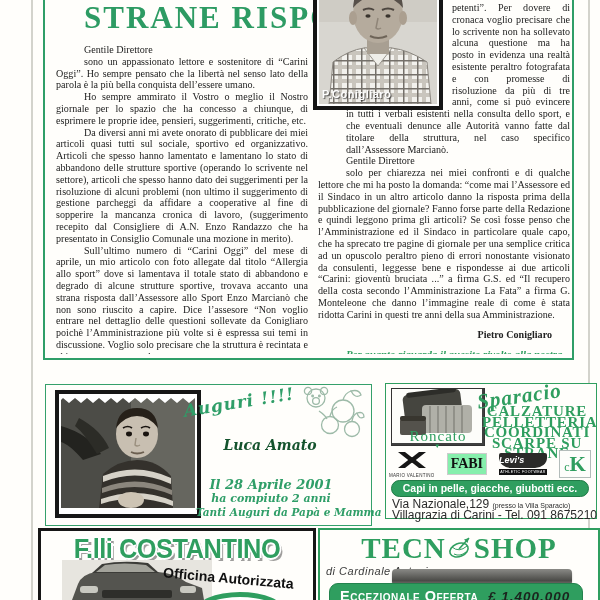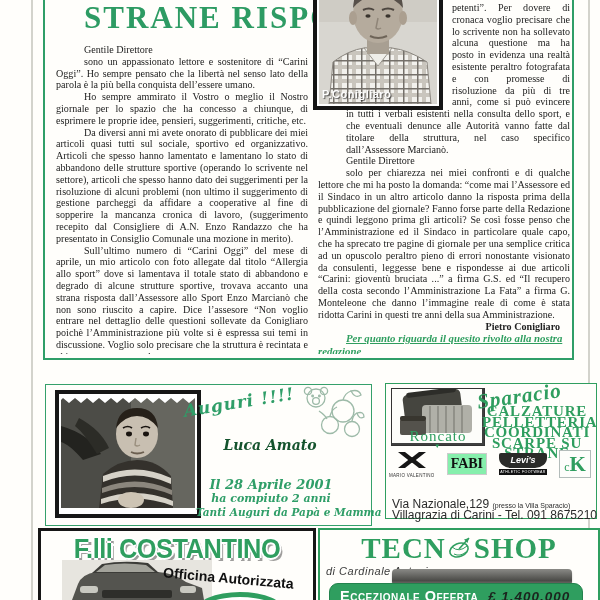--- a/index.html
+++ b/index.html
@@ -10,21 +10,21 @@
   #article-box{position:absolute;left:43px;top:-46px;width:527px;height:402px;
                border:2px solid #2f9e68;background:#fffefb;}
   #headline{position:absolute;left:84px;top:0px;font-size:31px;font-weight:bold;
             letter-spacing:2px;color:#2d9b63;font-family:"Liberation Serif",serif;white-space:nowrap;}
   .col{position:absolute;font-size:10.1px;line-height:11.8px;text-align:justify;overflow:hidden;}
   #col1{left:56px;top:44px;width:252px;height:310px;}
   #col2{left:318px;top:2px;width:252px;height:352px;}
   .col p{margin:0;text-indent:28px;}
   .col p.noindent{text-indent:0;padding-left:28px;}
   #photo-spacer{float:left;width:127px;height:104px;margin-right:7px;}
-  #signature{margin:0;text-align:right;font-weight:bold;padding-right:10px;text-indent:0;}
+  #signature{margin:8px;text-align:right;font-weight:bold;padding-right:10px;text-indent:0;}
   .editor-note{margin:0;text-indent:0;color:#2f9e5f;font-weight:bold;font-style:italic;
                font-size:10.8px;line-height:13px;text-align:left;text-decoration:underline;}
   #man-photo{position:absolute;left:313px;top:-44px;width:118px;height:142px;
              border:4px solid #141414;background:#fff;padding:2px;}
   #photo-caption{position:absolute;left:322px;top:88px;color:#fdfdfd;font-weight:bold;
                  font-size:11px;font-family:"Liberation Sans",sans-serif;
                  text-shadow:1px 1px 1px rgba(0,0,0,.6);letter-spacing:.5px;}
   
   #birthday-box{position:absolute;left:45px;top:384px;width:325px;height:140px;
                 border:1.5px solid #35a06b;background:#fffefb;}
@@ -54,21 +54,21 @@
         font-family:"Liberation Serif",serif;font-weight:bold;font-size:15px;
         line-height:10.5px;color:#2f9e5f;letter-spacing:.8px;}
   #logo-row{position:absolute;left:389px;top:447px;width:202px;height:34px;
         display:flex;align-items:center;justify-content:space-between;}
   .logo{text-align:center;}
   #mv-caption{font-size:4.5px;color:#333;font-family:"Liberation Sans",sans-serif;letter-spacing:.3px;}
   #fabi-logo{font-family:"Liberation Serif",serif;font-weight:bold;font-size:14px;color:#111;
         border:1px solid #ccc;padding:2px 3px;background:#86efac;}
   #levis-wing{width:48px;height:15px;background:#2b2b29;border-radius:2px 2px 12px 12px/2px 2px 10px 10px;
         color:#fff;font-family:"Liberation Sans",sans-serif;font-style:italic;font-weight:bold;
-        font-size:9px;line-height:14px;text-align:center;}
+        font-size:9px;line-height:14px;text-align:left;}
   #levis-sub{width:46px;margin:1px auto 0;background:#111;color:#fff;font-size:3.6px;
         font-family:"Liberation Sans",sans-serif;letter-spacing:.4px;padding:1px 1px;}
   #ck-logo{width:30px;height:26px;border:1px solid #b3bcba;background:#fdfdfb;
         font-family:"Liberation Serif",serif;color:#2f9e5f;line-height:26px;}
   #ck-logo .c{font-size:12px;} #ck-logo .k{font-size:21px;font-weight:bold;}
   #sparacio-pill{position:absolute;left:391px;top:480px;width:196px;height:15px;
         background:#2f9e5f;border:1px solid #1f7a46;border-radius:9px;color:#fff;
         font-family:"Liberation Sans",sans-serif;font-weight:bold;font-size:10.5px;
         line-height:15px;text-align:center;}
   #sparacio-addr1{position:absolute;left:392px;top:497px;font-family:"Liberation Sans",sans-serif;
@@ -269,20 +269,21 @@
       <div id="mv-caption">MARIO VALENTINO</div>
     </div>
     <div class="logo" id="fabi-logo">FABI</div>
     <div class="logo">
       <div id="levis-wing">Levi's</div>
       <div id="levis-sub">ATHLETIC FOOTWEAR</div>
     </div>
     <div class="logo" id="ck-logo"><span class="c">c</span><span class="k">K</span></div>
   </div>
 
+  <div id="sparacio-pill">Capi in pelle, giacche, giubotti ecc.</div>
 
   <div id="sparacio-addr1">
     <span>Via Nazionale,129</span>
     <span class="small">(presso la Villa Sparacio)</span>
   </div>
   <div id="sparacio-addr2">Villagrazia di Carini - Tel. 091 8675210</div>
 
   <div id="costantino-box">
     <div id="costantino-name">F.lli COSTANTINO</div>
   </div>

